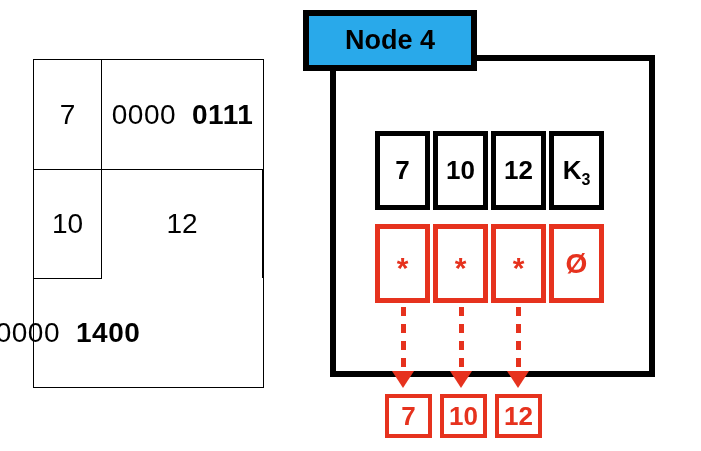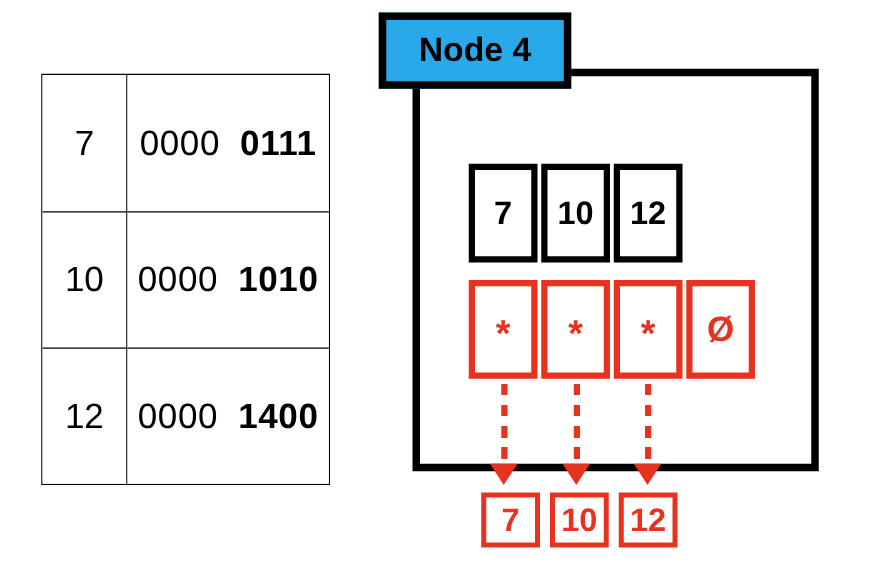--- a/index.html
+++ b/index.html
@@ -22,21 +22,21 @@
   .bt-sep  { border-top:1.5px solid #000; }
   .bin-suffix { font-weight:bold;margin-left:16px; }
   .bin { letter-spacing:0.5px; white-space:nowrap; }
 
   
   .node-box {
     position:absolute; left:330px; top:55px; width:325px; height:322px;
     border:6px solid #000; box-sizing:border-box; background:#fff;
   }
   .node-tab {
-    position:absolute; left:303px; top:10px; width:154px; height:61px;
+    position:absolute; left:303px; top:10px; width:174px; height:61px;
     background:#29A9EA; border:6px solid #000; box-sizing:border-box;
     display:flex; align-items:center; justify-content:center;
     font-size:27px; font-weight:bold; z-index:3;
   }
 
   
   .slot-row { position:absolute; display:flex; gap:3px; z-index:2; }
   .keys-row     { left:375px; top:131px; }
   .pointers-row { left:375px; top:224px; }
   .slot {
@@ -80,39 +80,39 @@
 <body>
 
 <div class="canvas">
 
   <div class="bits-table">
     <div class="bt-cell bt-key">7</div>
     <div class="bt-cell">
       <span class="bin"><span>0000</span><span class="bin-suffix">0111</span></span>
     </div>
     <div class="bt-cell bt-key bt-sep">10</div>
-    <div class="bt-cell bt-sep">
-      <span class="bin"><span>0000</span><span class="bin-suffix">1010</span></span>
-    </div>
     <div class="bt-cell bt-key bt-sep">12</div>
     <div class="bt-cell bt-sep">
       <span class="bin"><span>0000</span><span class="bin-suffix">1400</span></span>
     </div>
   </div>
 
   <div class="node-box"></div>
 
   <div class="node-tab">
     <span>Node 4</span>
   </div>
 
   <div class="slot-row keys-row">
     <div class="slot key-slot">7</div>
     <div class="slot key-slot">10</div>
     <div class="slot key-slot">12</div>
+    <div class="slot key-slot">
+      <span><span>K</span><sub>3</sub></span>
+    </div>
   </div>
 
   <div class="slot-row pointers-row">
     <div class="slot ptr-slot ptr-star">
       <span>*</span>
     </div>
     <div class="slot ptr-slot ptr-star">
       <span>*</span>
     </div>
     <div class="slot ptr-slot ptr-star">

